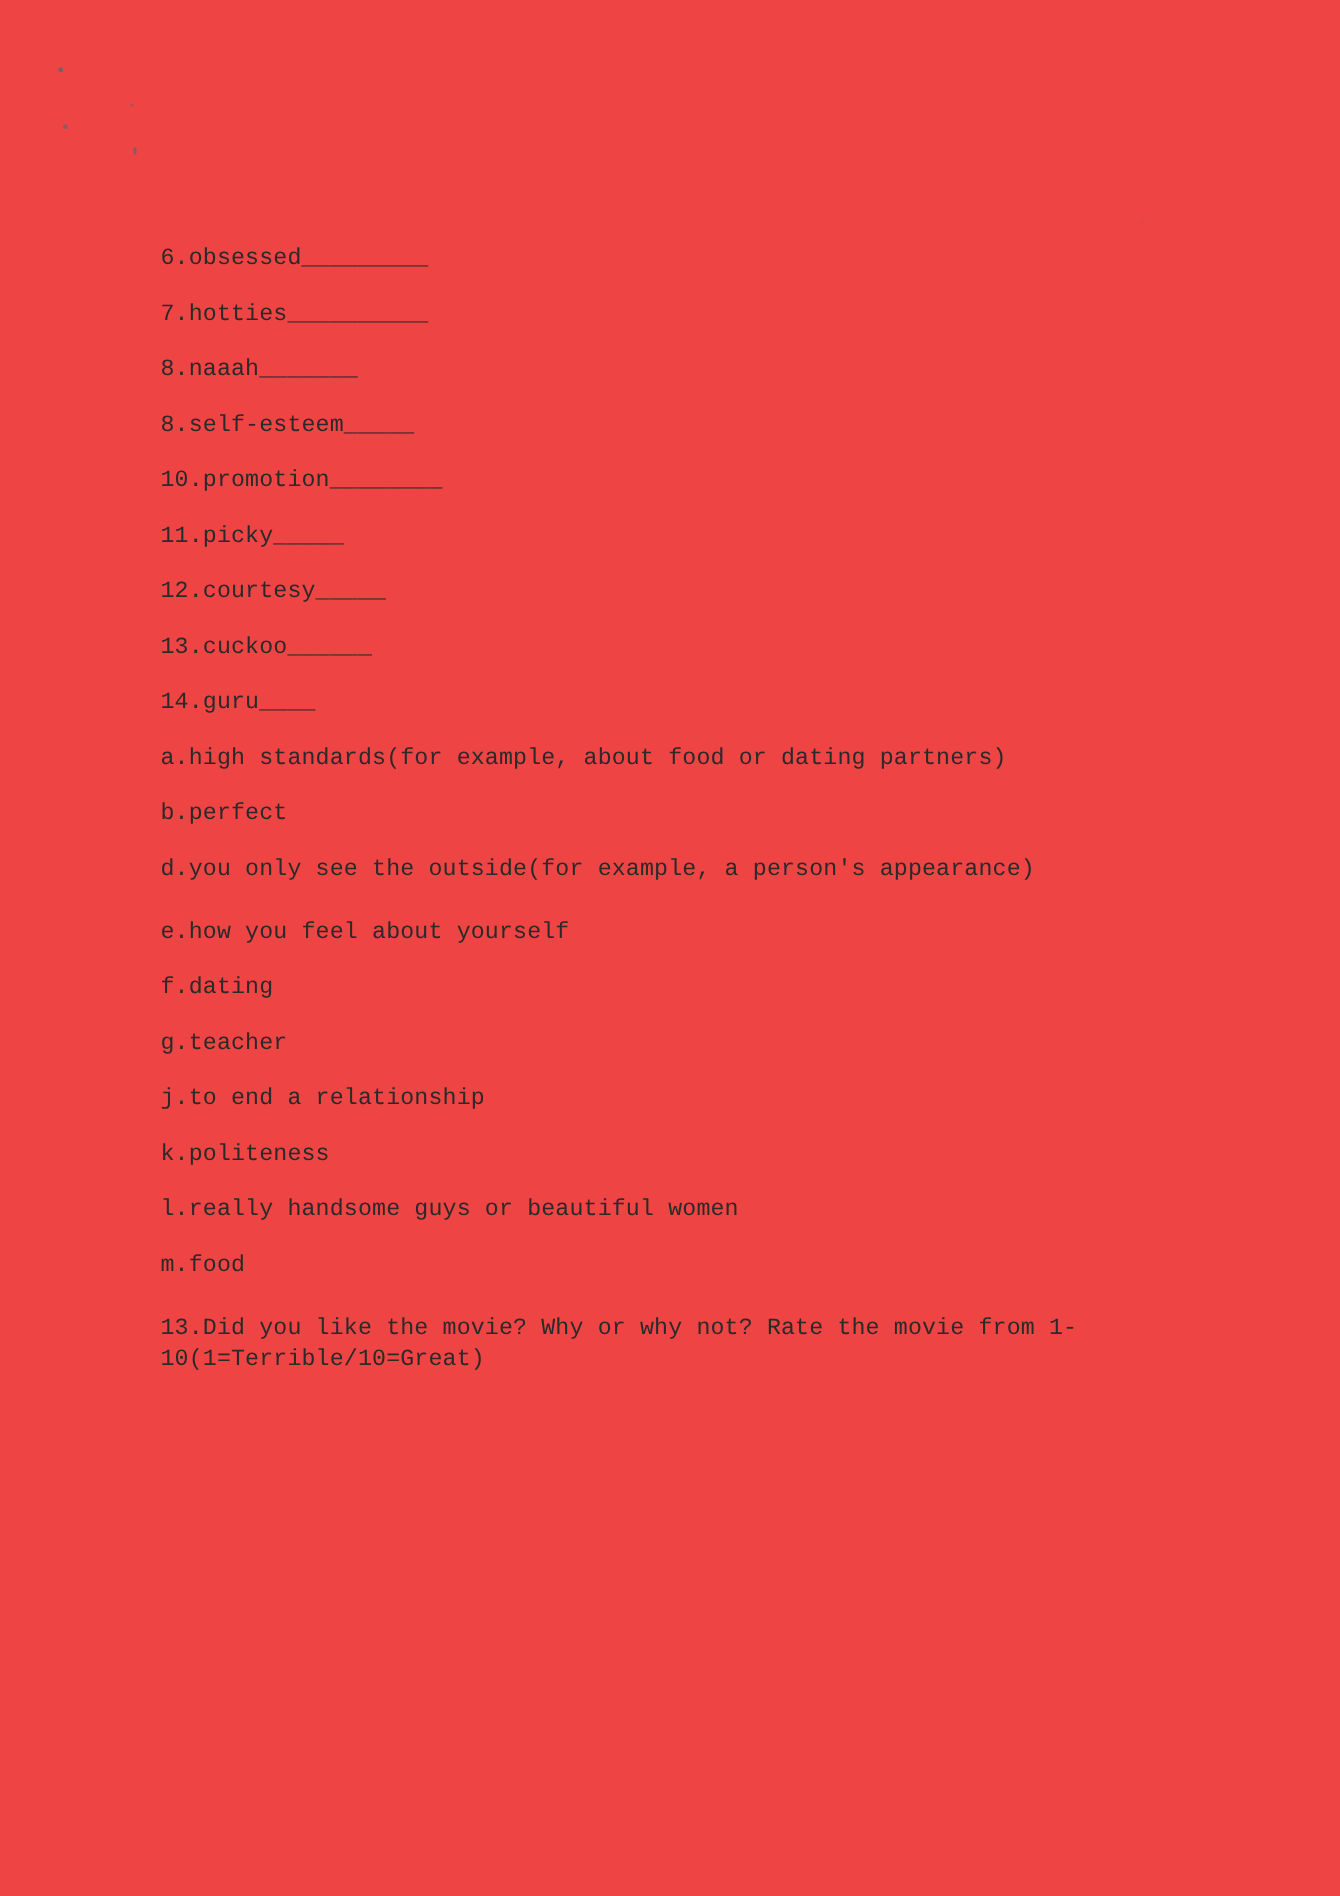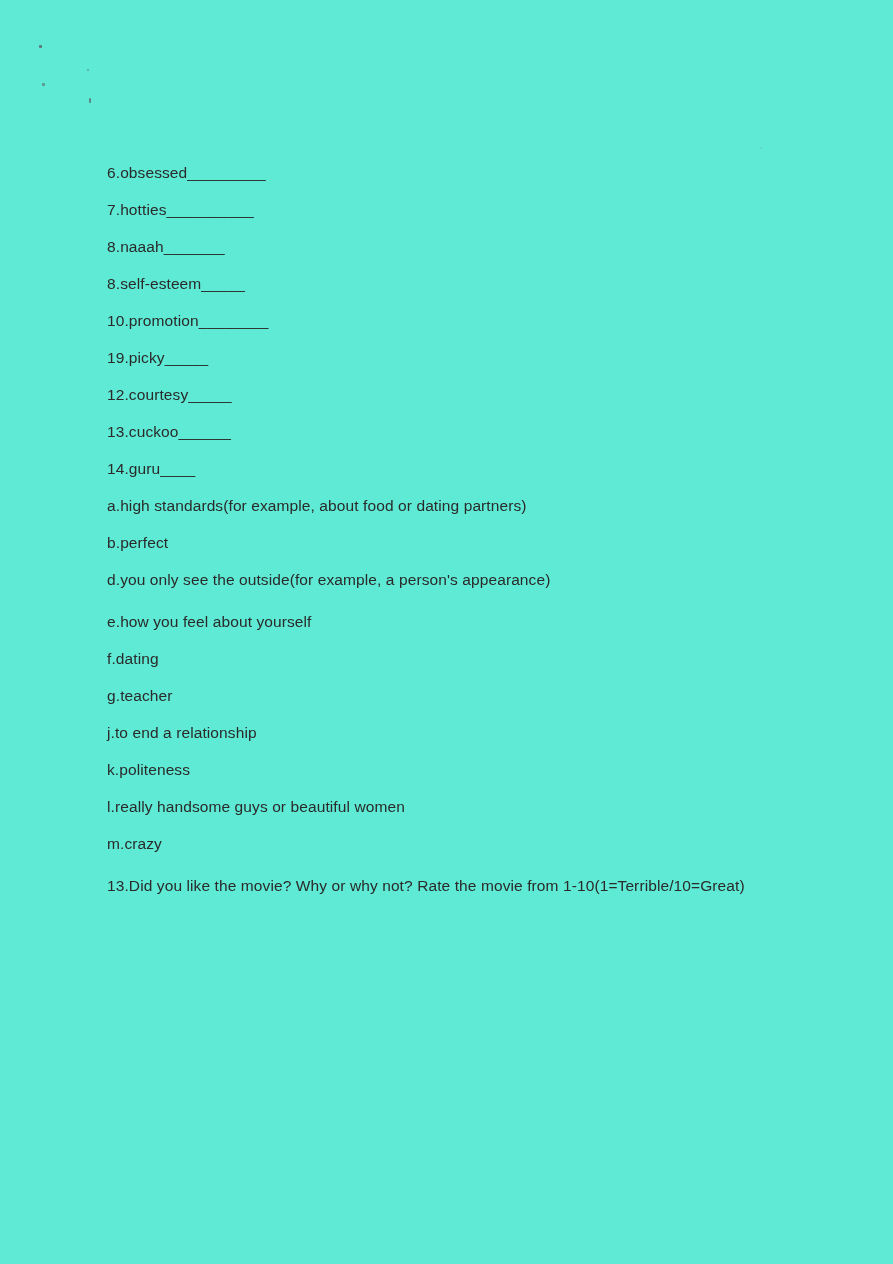--- a/index.html
+++ b/index.html
@@ -10,21 +10,22 @@
   body {
     width: 893px;
     height: 1264px;
     position: relative;
     overflow: hidden;
     font-family: "Liberation Sans", sans-serif;
   }
   .scan-page {
     position: absolute;
     inset: 0;
-    background: #5eead4;
+    background: #ef4444;
+    font-family: Liberation Mono, monospace;
   }
   .content {
     position: absolute;
     left: 107px;
     top: 162px;
     width: 720px;
     color: #2a2a2a;
     font-size: 15.5px;
     line-height: 21px;
     letter-spacing: 0.1px;
@@ -58,30 +59,30 @@
   <div class="speck s3"></div>
   <div class="speck s4"></div>
   <div class="speck s5"></div>
 
   <div class="content">
     <div class="ln">6.obsessed_________</div>
     <div class="ln">7.hotties__________</div>
     <div class="ln">8.naaah_______</div>
     <div class="ln">8.self-esteem_____</div>
     <div class="ln">10.promotion________</div>
-    <div class="ln">19.picky_____</div>
+    <div class="ln">11.picky_____</div>
     <div class="ln">12.courtesy_____</div>
     <div class="ln">13.cuckoo______</div>
     <div class="ln">14.guru____</div>
     <div class="ln">a.high standards(for example, about food or dating partners)</div>
     <div class="ln">b.perfect</div>
     <div class="ln mb-lg">d.you only see the outside(for example, a person's appearance)</div>
     <div class="ln">e.how you feel about yourself</div>
     <div class="ln">f.dating</div>
     <div class="ln">g.teacher</div>
     <div class="ln">j.to end a relationship</div>
     <div class="ln">k.politeness</div>
     <div class="ln">l.really handsome guys or beautiful women</div>
-    <div class="ln mb-lg">m.crazy</div>
+    <div class="ln mb-lg">m.food</div>
     <div class="ln">13.Did you like the movie? Why or why not? Rate the movie from 1-10(1=Terrible/10=Great)</div>
   </div>
 
 </div>
 
 </body></html>

